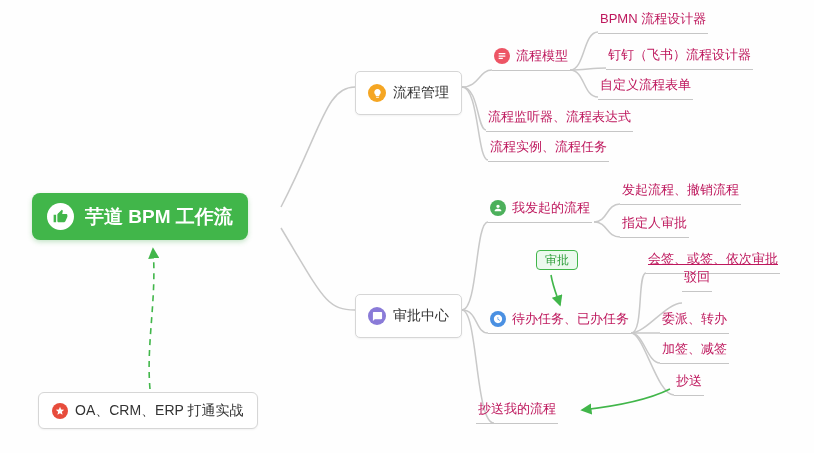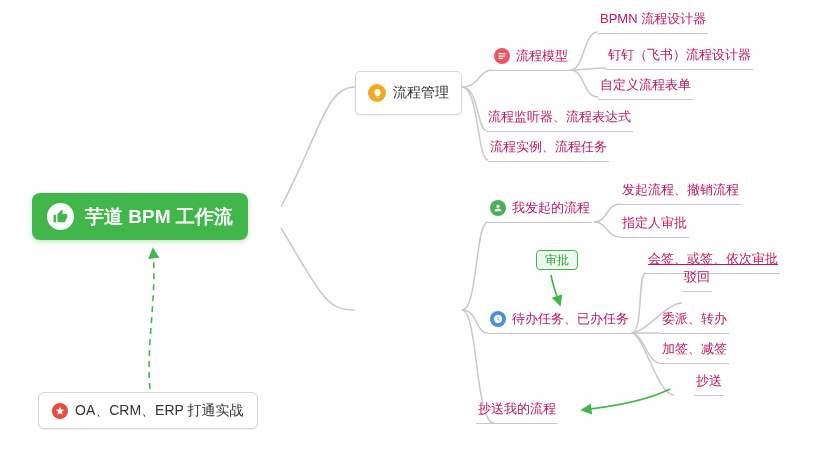--- a/index.html
+++ b/index.html
@@ -140,20 +140,28 @@
     <span>自定义流程表单</span>
   </div>
 
   <div class="leaf" style="left:486px; top:108px;">
     <span>流程监听器、流程表达式</span>
   </div>
   <div class="leaf" style="left:488px; top:138px;">
     <span>流程实例、流程任务</span>
   </div>
 
+  <div class="node" style="left:355px; top:294px;">
+    <span class="dot lg bg-purple">
+      <svg viewBox="0 0 24 24" width="11" height="11">
+          <path fill="#fff" d="M20 2H4c-1.1 0-2 .9-2 2v18l4-4h14c1.1 0 2-.9 2-2V4c0-1.1-.9-2-2-2z"></path>
+        </svg>
+    </span>
+    <span>审批中心</span>
+  </div>
 
   <div class="leaf" style="left:488px; top:199px;">
     <span class="dot bg-green">
       <svg viewBox="0 0 24 24" width="10" height="10">
           <path fill="#fff" d="M12 12c2.21 0 4-1.79 4-4s-1.79-4-4-4-4 1.79-4 4 1.79 4 4 4zm0 2c-2.67 0-8 1.34-8 4v2h16v-2c0-2.66-5.33-4-8-4z"></path>
         </svg>
     </span>
     <span>我发起的流程</span>
   </div>
 
@@ -182,21 +190,21 @@
   </div>
   <div class="leaf" style="left:682px; top:268px;">
     <span>驳回</span>
   </div>
   <div class="leaf" style="left:660px; top:340px;">
     <span>加签、减签</span>
   </div>
   <div class="leaf" style="left:660px; top:310px;">
     <span>委派、转办</span>
   </div>
-  <div class="leaf" style="left:694px; top:372px;">
+  <div class="leaf" style="left:674px; top:372px;">
     <span>抄送</span>
   </div>
 
   <div class="leaf" style="left:476px; top:400px;">
     <span>抄送我的流程</span>
   </div>
 
 </div>
 
 </body></html>

